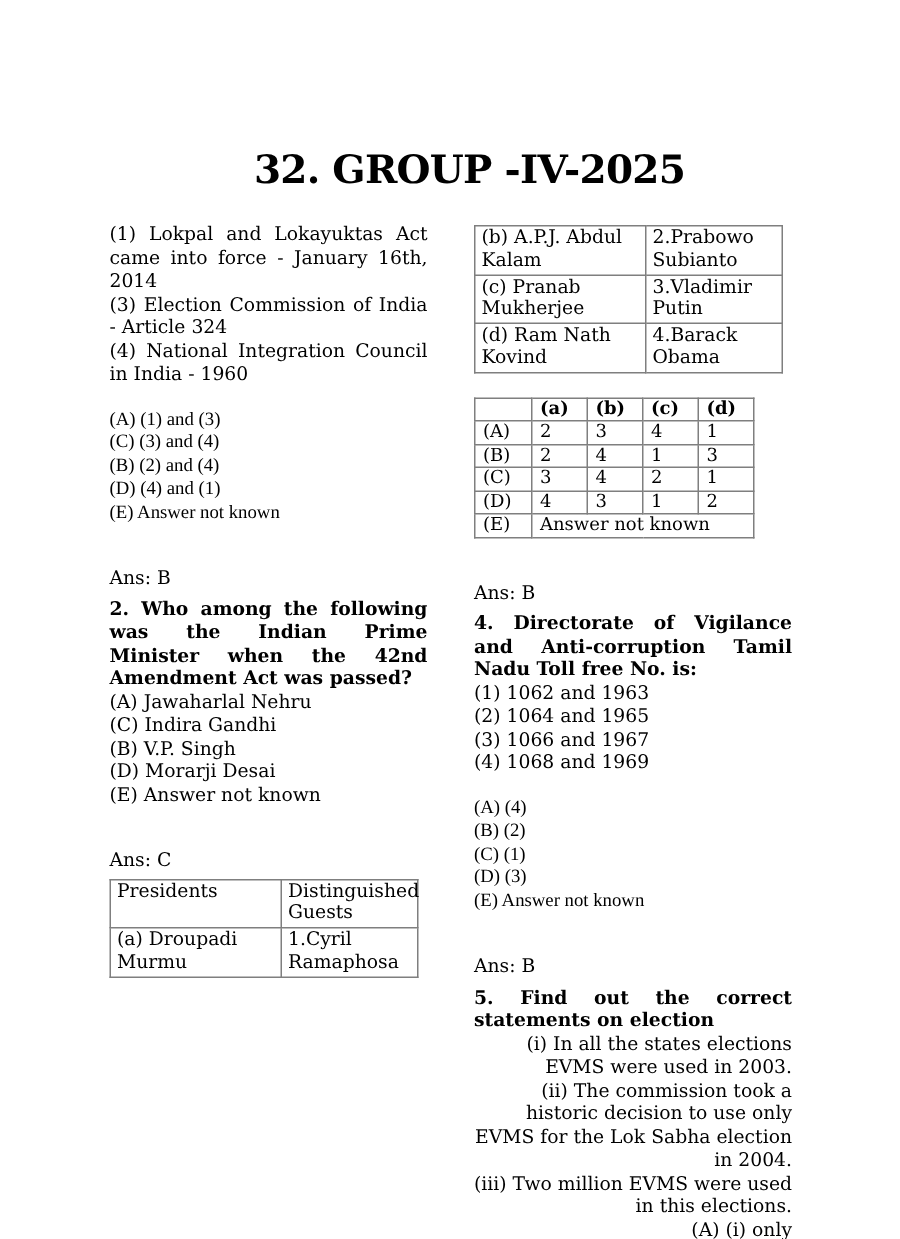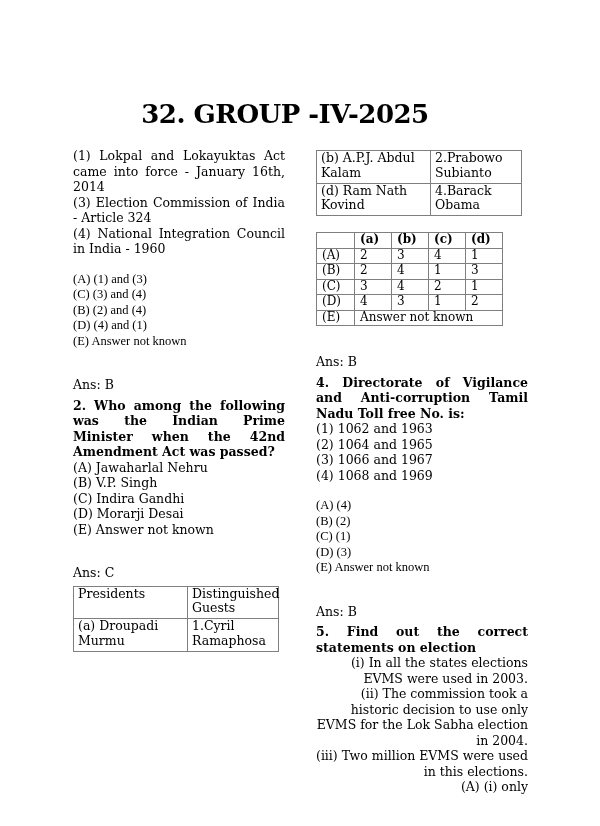--- a/index.html
+++ b/index.html
@@ -2,21 +2,21 @@
 <html><head>
 <meta charset="utf-8">
 <style>
   html,body { margin:0; padding:0; background:#ffffff; }
   .page {
     position:relative; width:600px; height:826px; background:#ffffff;
     font-family:"DejaVu Serif","Liberation Serif",serif; color:#000000; overflow:hidden;
   }
   .title {
     position:absolute; top:99px; left:0; width:570px; text-align:center;
-    font-size:26px; font-weight:bold; letter-spacing:-0.5px; margin:0;
+    font-size:26px; font-weight:bold; letter-spacing:-0.5px; margin:0;padding-left:28px;
   }
   .col {
     position:absolute; top:148px; width:212px;
     font-size:12.5px; line-height:15.5px; text-align:justify;
   }
   .col-left  { left:73px; }
   .col-right { left:316px; }
   p { margin:0; }
   .head { font-weight:bold; }
   .ans  { font-weight:normal; margin-top:28px; margin-bottom:5px; }
@@ -53,22 +53,22 @@
       <p>(C) (3) and (4)</p>
       <p>(B) (2) and (4)</p>
       <p>(D) (4) and (1)</p>
       <p>(E) Answer not known</p>
     </div>
     <p class="ans">Ans: B</p>
 
     <p class="head">2. Who among the following was the Indian Prime Minister when the 42nd Amendment Act was passed?</p>
     <div>
       <p>(A) Jawaharlal Nehru</p>
+      <p>(C) Indira Gandhi</p>
       <p>(B) V.P. Singh</p>
-      <p>(C) Indira Gandhi</p>
       <p>(D) Morarji Desai</p>
       <p>(E) Answer not known</p>
     </div>
     <p class="ans">Ans: C</p>
 
     <table class="ptable">
       <tbody>
         <tr>
           <td class="c1">Presidents</td>
           <td>Distinguished Guests</td>
@@ -80,20 +80,24 @@
       </tbody>
     </table>
   </div>
 
   <div class="col col-right">
     <table class="ptable" style="margin-top:2px;">
       <tbody>
         <tr>
           <td class="c1">(b) A.P.J. Abdul Kalam</td>
           <td>2.Prabowo Subianto</td>
+        </tr>
+        <tr>
+          <td class="c1">(c) Pranab Mukherjee</td>
+          <td>3.Vladimir Putin</td>
         </tr>
         <tr>
           <td class="c1">(d) Ram Nath Kovind</td>
           <td>4.Barack Obama</td>
         </tr>
       </tbody>
     </table>
 
     <table class="mtable">
       <tbody>

